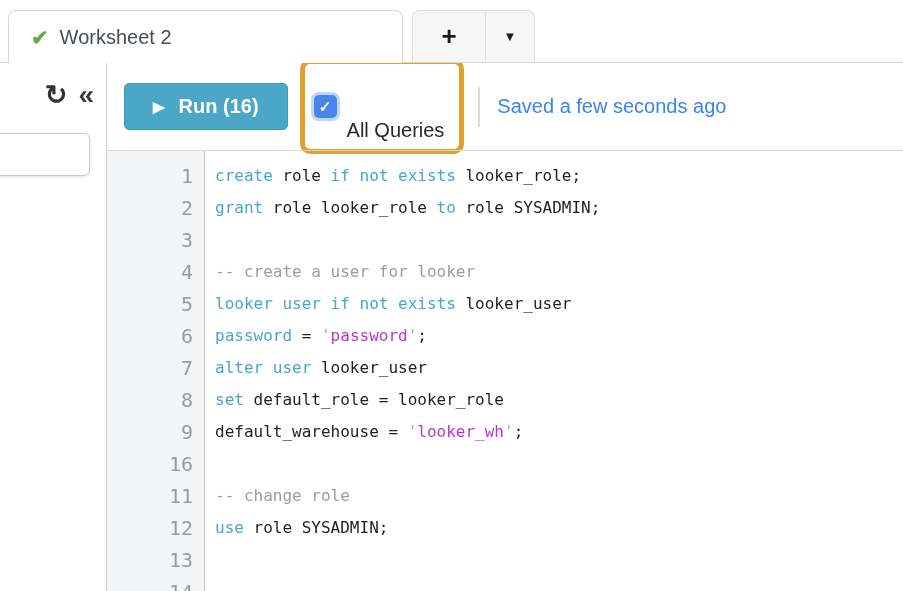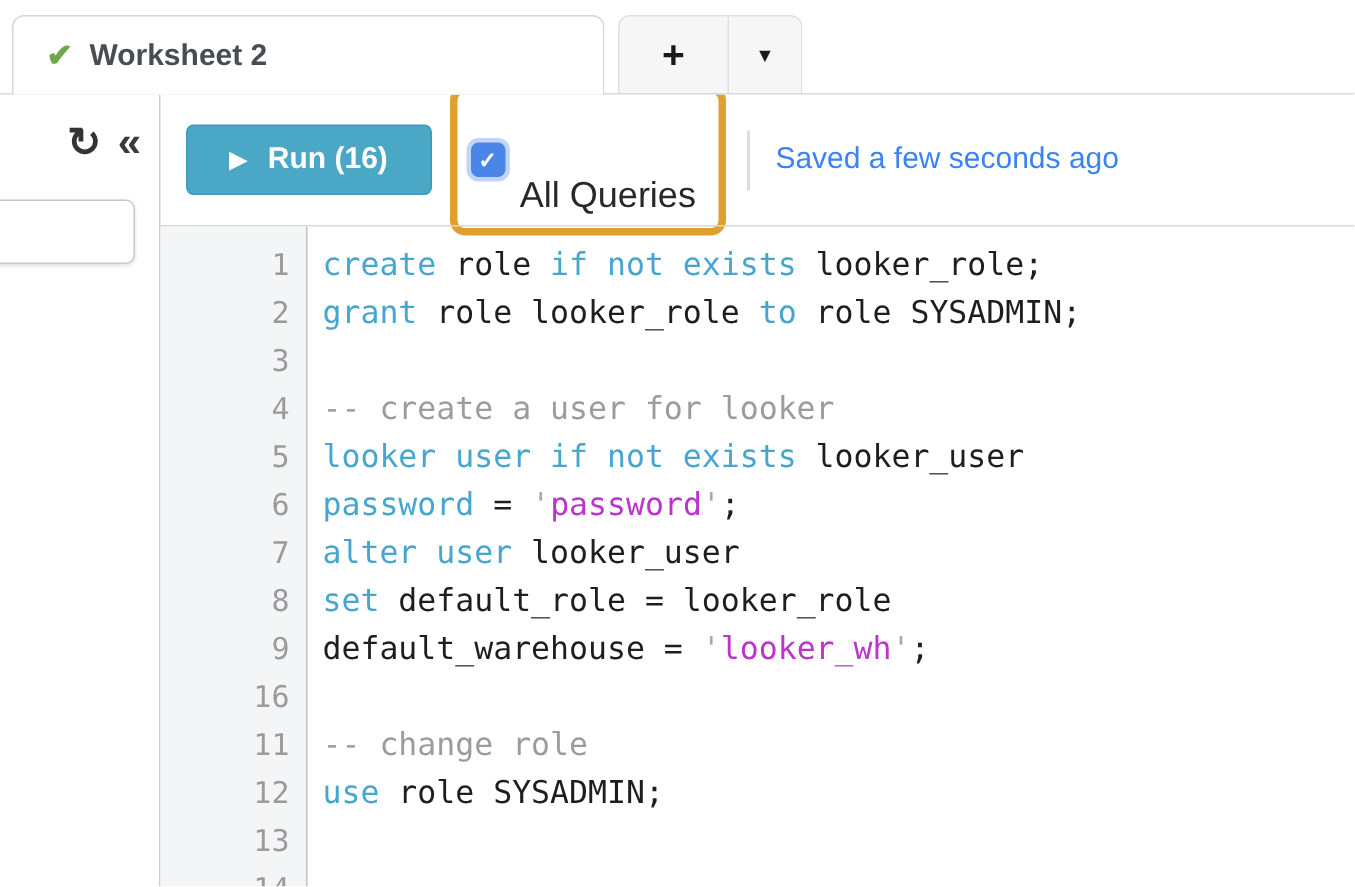--- a/index.html
+++ b/index.html
@@ -11,21 +11,21 @@
   html,body{width:903px;height:591px;overflow:hidden;background:#fff;
     font-family:"Liberation Sans",sans-serif;}
 
   
   .tabbar{height:63px;display:flex;align-items:flex-end;border-bottom:1px solid var(--line);
     background:#fff;position:relative;}
   .tab-active{width:395px;height:53px;margin-left:8px;margin-bottom:-1px;z-index:2;
     background:#fff;border:1px solid #d6d6d6;border-bottom:none;border-radius:8px 8px 0 0;
     display:flex;align-items:center;gap:11px;padding-left:22px;}
   .tab-check{color:#6ca84c;font-size:21px;font-weight:bold;line-height:1;}
-  .tab-label{font-size:20px;font-weight:bold;color:#474d52;}
+  .tab-label{font-size:20px;font-weight:normal;color:#474d52;}
   .tab-group{height:52px;margin-left:9px;display:flex;background:#f6f6f6;
     border:1px solid #e0e0e0;border-bottom:none;border-radius:8px 8px 0 0;overflow:hidden;}
   .btn-newtab{width:73px;border:none;background:transparent;font-size:26px;font-weight:bold;
     color:#1a1a1a;cursor:pointer;border-right:1px solid #e0e0e0;}
   .btn-tabmenu{width:48px;border:none;background:transparent;font-size:13px;color:#1a1a1a;cursor:pointer;}
 
   
   .main{display:flex;height:528px;}
   .sidebar{width:107px;border-right:1px solid #cfcfcf;display:flex;flex-direction:column;}
   .side-icons{margin-top:18px;display:flex;justify-content:flex-end;align-items:center;
@@ -42,31 +42,31 @@
   .toolbar{height:87px;display:flex;align-items:center;padding-left:17px;gap:12px;}
   .run-btn{height:47px;padding:0 28px;background:var(--run-bg);border:1px solid var(--run-border);
     border-radius:5px;color:#fff;font-size:20px;font-weight:bold;
     font-family:"Liberation Sans",sans-serif;display:flex;align-items:center;gap:14px;cursor:pointer;}
   .play-icon{font-size:15px;line-height:1;}
   .annotation{display:flex;align-items:center;gap:10px;border:5px solid var(--highlight);
     border-radius:10px;padding:7px 15px 7px 9px;}
   .checkbox{width:23px;height:23px;background:var(--cb-blue);border-radius:5px;
     box-shadow:0 0 0 3px rgba(74,134,232,.35);display:flex;align-items:center;justify-content:center;
     color:#fff;font-size:15px;font-weight:bold;cursor:pointer;}
-  .cb-label{font-size:24px;color:#26292c;margin-top:48px;}
+  .cb-label{font-size:20px;color:#26292c;margin-top:48px;}
   .vdiv{width:2px;height:40px;background:#dcdcdc;margin-left:2px;}
   .saved{font-size:20px;color:#3b82f6;margin-left:5px;white-space:nowrap;}
 
   
   .editor{flex:1;display:flex;border-top:1px solid #d8d8d8;overflow:hidden;
     font-family:"DejaVu Sans Mono",monospace;}
   .gutter{width:98px;background:var(--gutter-bg);border-right:1px solid #c2c2c2;
     padding-top:9px;text-align:right;flex-shrink:0;}
   .ln{height:32px;line-height:32px;padding-right:11px;color:#9b9b9b;font-size:20px;}
-  .code{flex:1;padding:9px 0 16px 10px;font-size:21px;}
+  .code{flex:1;padding:9px 0 16px 10px;font-size:16px;}
   .cl{height:32px;line-height:32px;white-space:pre;color:var(--plain);}
   .tk-k{color:var(--kw);}
   .tk-s{color:var(--str);}
   .tk-c{color:var(--com);}
   .tk-q{color:var(--quote);}
   .tk-p{color:var(--plain);}
 </style>
 </head>
 <body>
 

